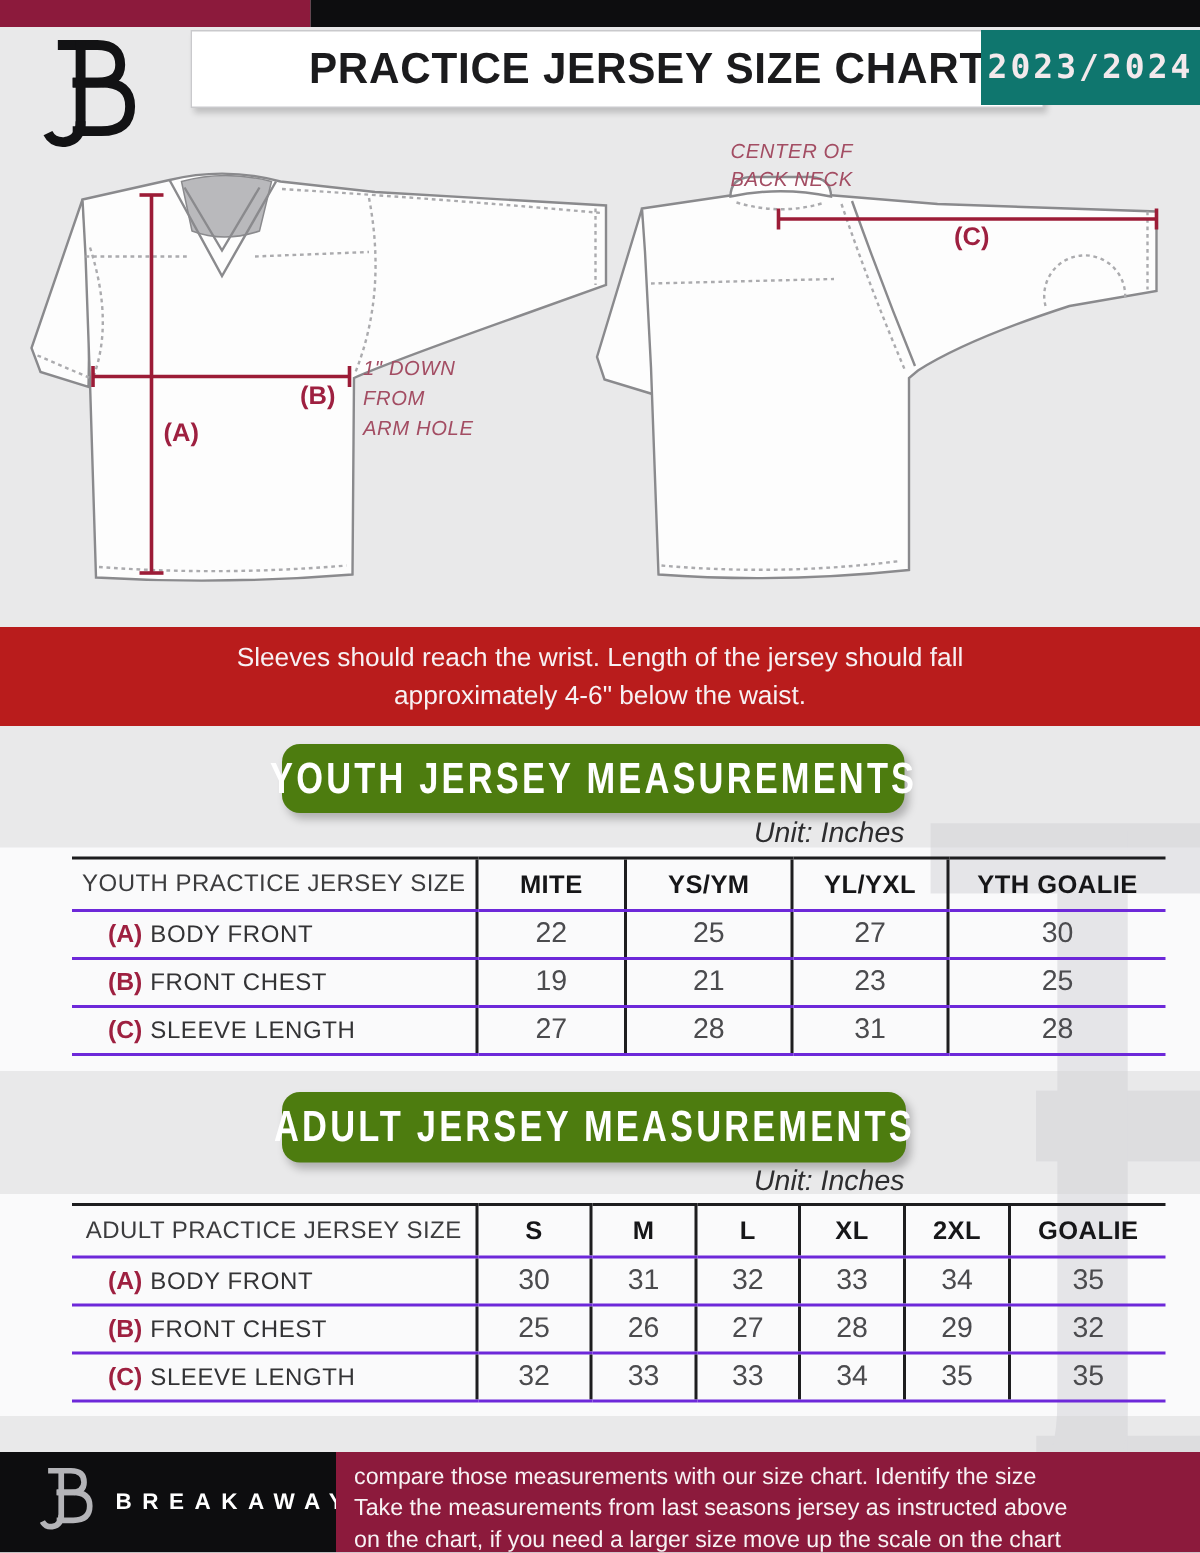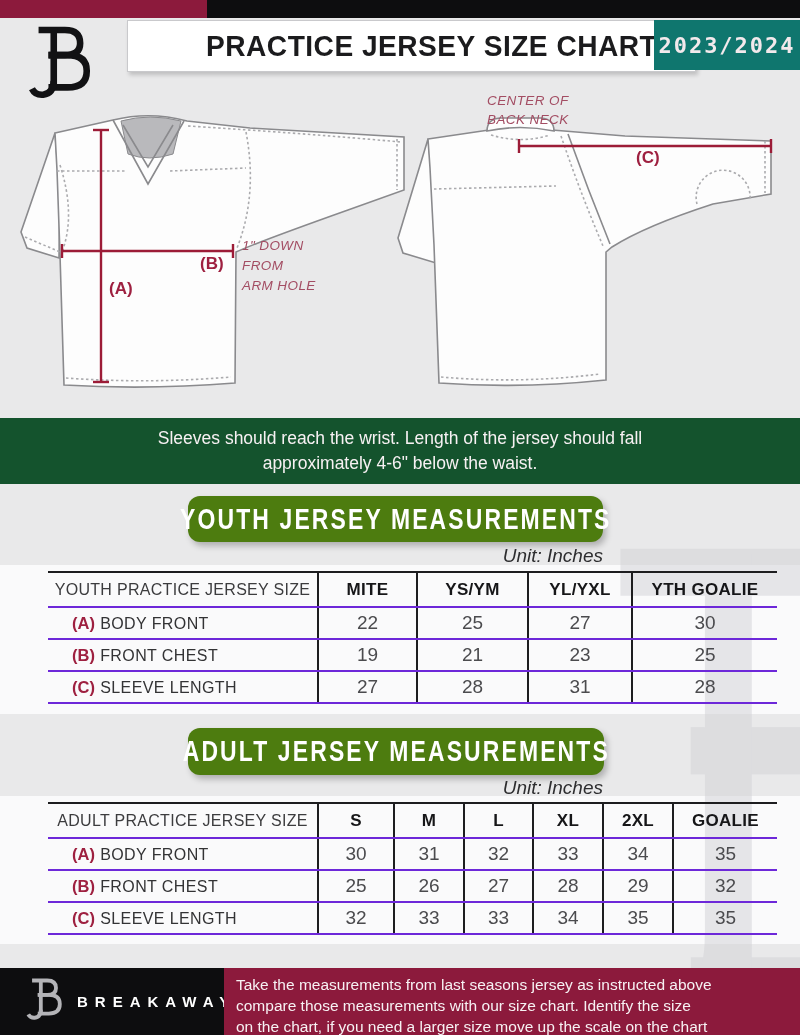--- a/index.html
+++ b/index.html
@@ -22,21 +22,21 @@
   .logo-header{position:absolute;left:28px;top:24px;z-index:3;color:#121214;}
 
   
   .diagram-svg{position:absolute;left:0;top:70px;z-index:2;}
   .diag-tag{position:absolute;z-index:4;font-weight:bold;font-size:17px;color:#9e2040;}
   .diag-note{position:absolute;z-index:4;font-style:italic;font-size:13.5px;line-height:19px;
              color:#a34d63;letter-spacing:.4px;white-space:nowrap;}
   .diag-note.b-note{line-height:20px;}
 
   
-  .notice{position:absolute;top:418px;left:0;width:800px;height:66px;background:#14532d;z-index:2;
+  .notice{position:absolute;top:418px;left:0;width:800px;height:66px;background:#b91c1c;z-index:2;
           display:flex;flex-direction:column;align-items:center;justify-content:center;
           color:#f7f1f3;font-size:17.5px;line-height:25px;text-align:center;}
 
   
   .band{position:absolute;left:0;width:800px;background:#fafafb;z-index:0;}
   .band-youth{top:565px;height:149px;}
   .band-adult{top:796px;height:148px;}
   .watermark{position:absolute;left:545px;top:530px;z-index:1;opacity:.5;color:#d2d2d6;
              pointer-events:none;}
 
@@ -312,19 +312,19 @@
   <div class="footer">
     <div class="footer-black">
       <span>
         <svg width="38" height="45" viewBox="0 0 100 118">
             <use href="#logoB"></use>
           </svg>
       </span>
       <span class="brand-text">BREAKAWAY</span>
     </div>
     <div class="footer-maroon">
+      <div>compare those measurements  with our size chart. Identify the size</div>
       <div>Take the measurements from last seasons jersey as instructed above</div>
-      <div>compare those measurements  with our size chart. Identify the size</div>
       <div>on the chart, if you need a larger size move up the scale on the chart</div>
     </div>
   </div>
 
 </div>
 
 </body></html>

